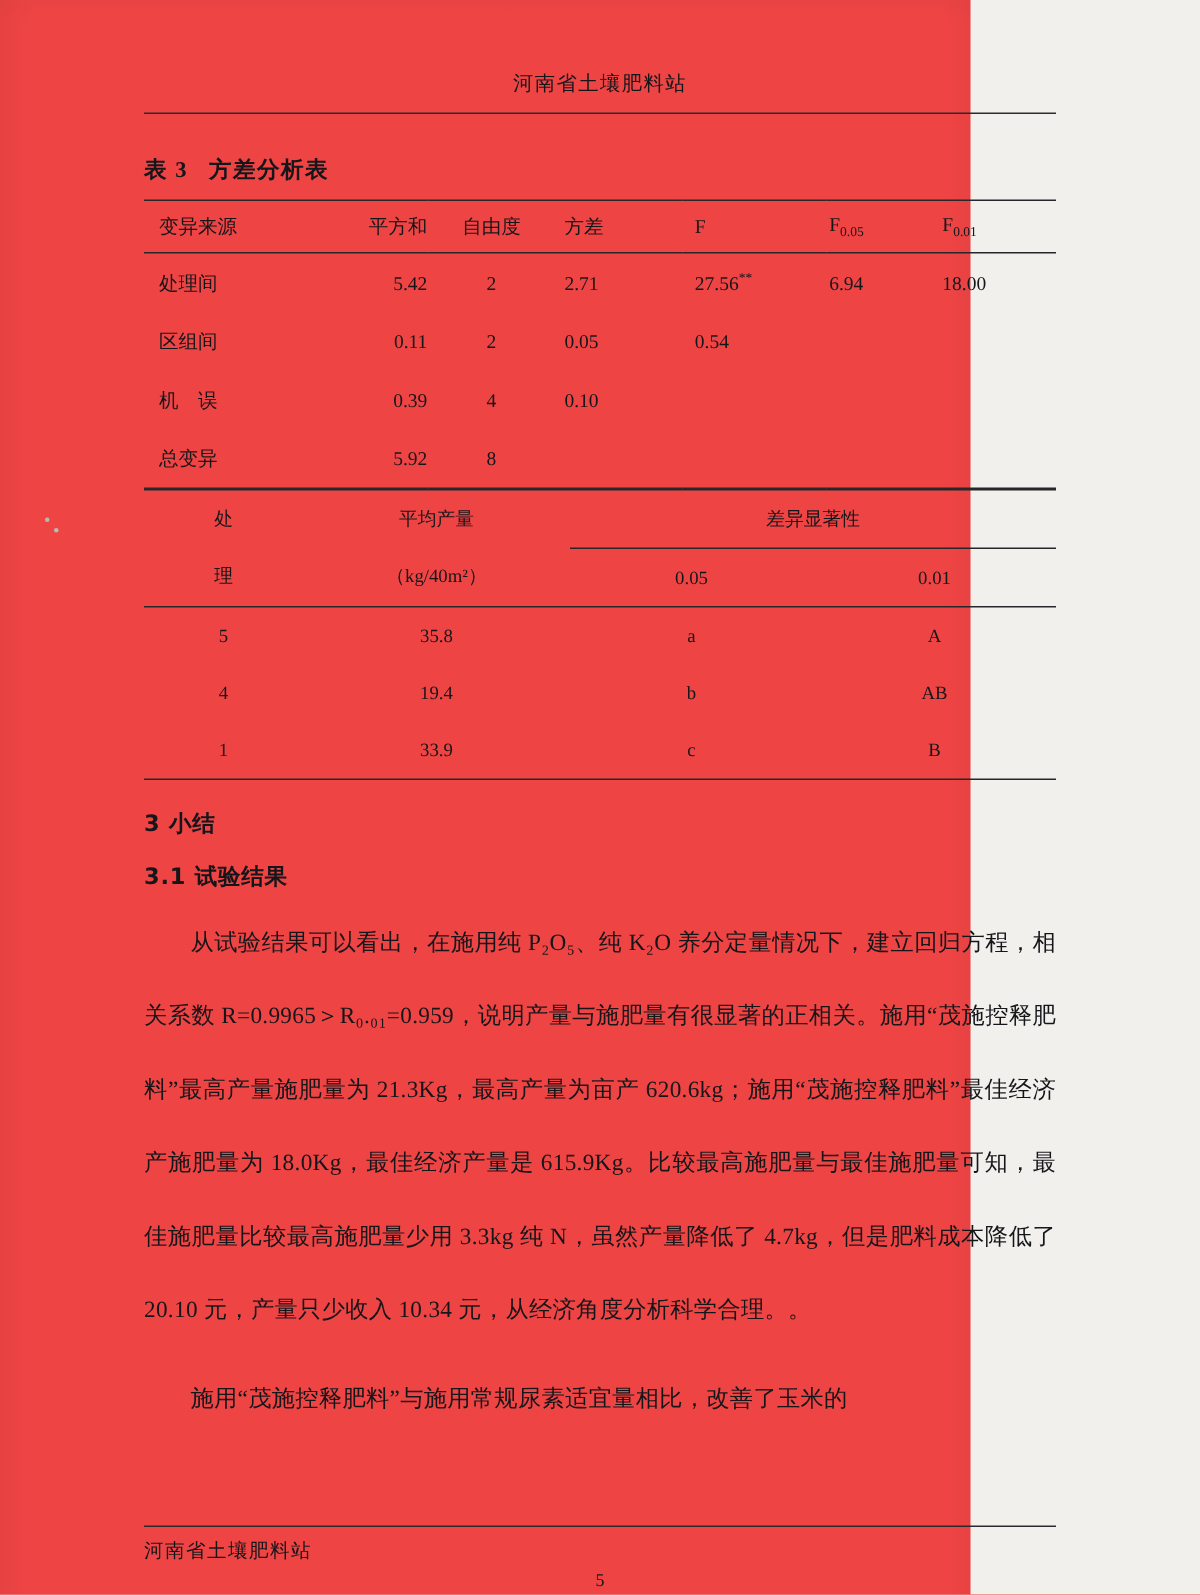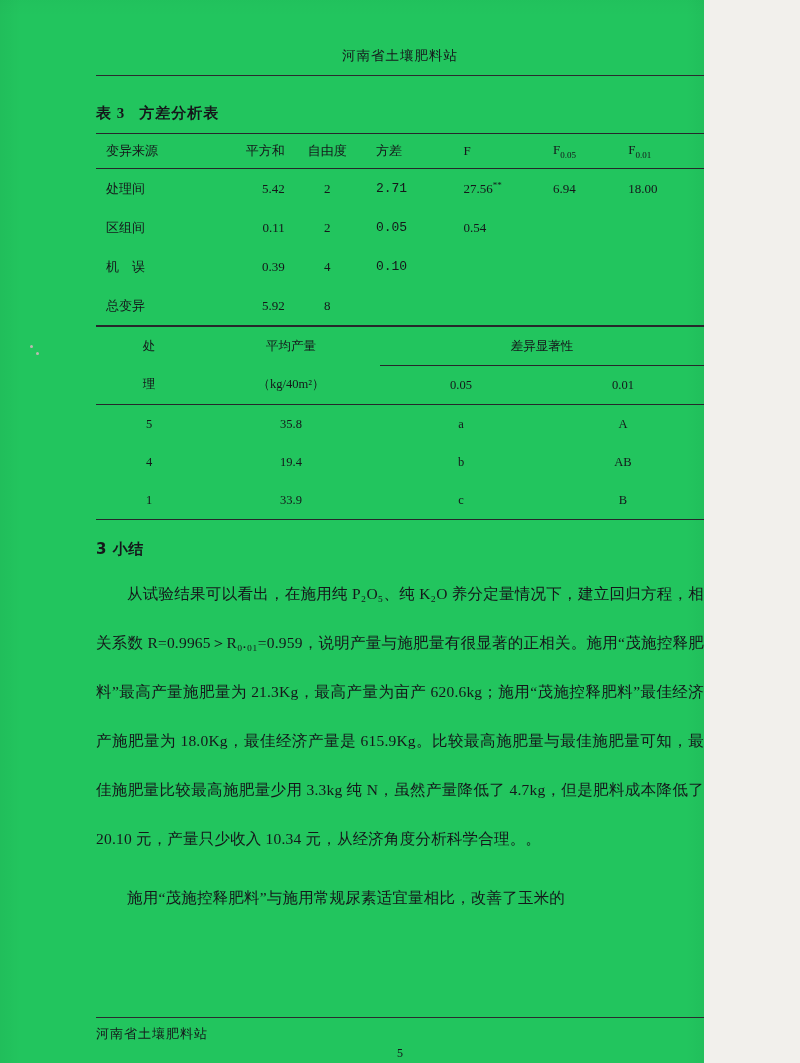--- a/index.html
+++ b/index.html
@@ -11,23 +11,23 @@
     height: 1063px;
     background: #f2f0ec;
     font-family: "Liberation Serif", "DejaVu Serif", serif;
     color: #15161a;
     position: relative;
     overflow: hidden;
   }
   .page {
     position: absolute;
     left: 0; top: 0;
-    width: 704px;
+    width: 647px;
     height: 1063px;
-    background: #22c55e;
+    background: #ef4444;
   }
   
   .page::before {
     content: "";
     position: absolute;
     left: 0; top: 0; right: 0; bottom: 0;
     background:
       linear-gradient(90deg, rgba(0,0,0,0.035) 0px, rgba(0,0,0,0.0) 22px),
       linear-gradient(270deg, rgba(0,0,0,0.03) 0px, rgba(0,0,0,0.0) 18px),
       linear-gradient(180deg, rgba(0,0,0,0.02) 0px, rgba(0,0,0,0.0) 16px);
@@ -78,21 +78,21 @@
     height: 38px;
   }
   .rule-top td { border-top: 1.5px solid #26272b; }
   .rule-mid td { border-top: 1px solid #26272b; }
   .rule-bot td { border-bottom: 1.5px solid #26272b; }
 
   .t3 th, .t3 td { font-size: 13px; }
   .t3 .c0 { width: 94px; text-align: left; padding-left: 10px; }
   .t3 .c1 { width: 88px; text-align: right; padding-left: 8px;}
   .t3 .c2 { width: 92px; }
-  .t3 .c3 { width: 84px; text-align: left; padding-left: 6px; font-family: Liberation Mono, monospace;}
+  .t3 .c3 { width: 84px; text-align: left; padding-left: 6px;}
   .t3 .c4 { width: 92px; text-align: left; padding-left: 8px;}
   .t3 .c5 { width: 78px; text-align: left; padding-left: 2px;}
   .t3 .c6 { width: 80px; text-align: left; padding-left: 2px;}
   .t3 thead td { height: 34px; }
   .t3 tbody td { height: 39px; }
 
   sup.sig { font-size: 9px; vertical-align: super; }
   sub.sm { font-size: 9px; vertical-align: sub; }
 
   
@@ -271,20 +271,21 @@
             <div class="sub">
               <div>c</div>
               <div>B</div>
             </div>
           </td>
         </tr>
       </tbody>
     </table>
 
     <h3 class="sec">3 小结</h3>
+    <h3 class="sec sub2">3.1 试验结果</h3>
 
     <p class="para">从试验结果可以看出，在施用纯 P₂O₅、纯 K₂O 养分定量情况下，建立回归方程，相关系数 R=0.9965＞R₀.₀₁=0.959，说明产量与施肥量有很显著的正相关。施用“茂施控释肥料”最高产量施肥量为 21.3Kg，最高产量为亩产 620.6kg；施用“茂施控释肥料”最佳经济产施肥量为 18.0Kg，最佳经济产量是 615.9Kg。比较最高施肥量与最佳施肥量可知，最佳施肥量比较最高施肥量少用 3.3kg 纯 N，虽然产量降低了 4.7kg，但是肥料成本降低了 20.10 元，产量只少收入 10.34 元，从经济角度分析科学合理。。</p>
     <p class="para">施用“茂施控释肥料”与施用常规尿素适宜量相比，改善了玉米的</p>
 
   </div>
 
   <div class="footer-rule"></div>
   <div class="footer-text">河南省土壤肥料站</div>
   <div class="page-num">5</div>
 

